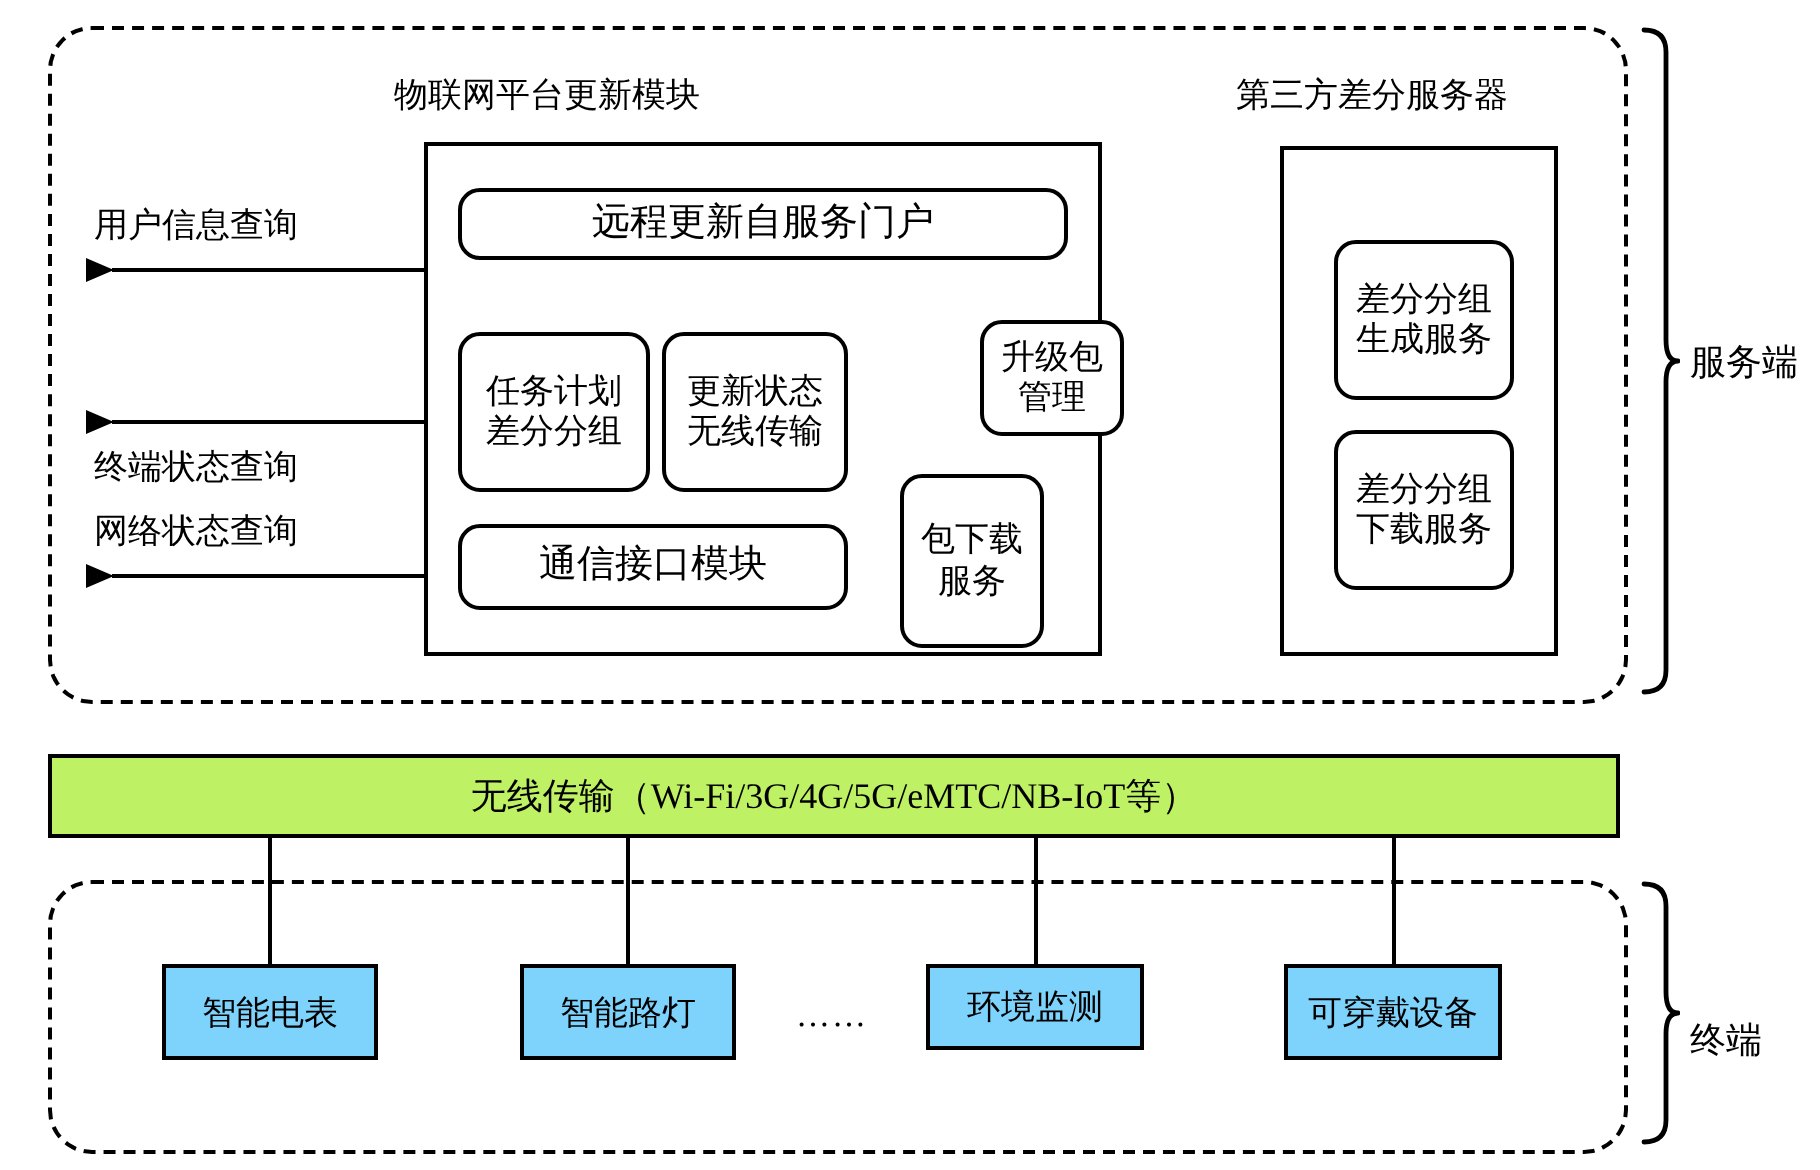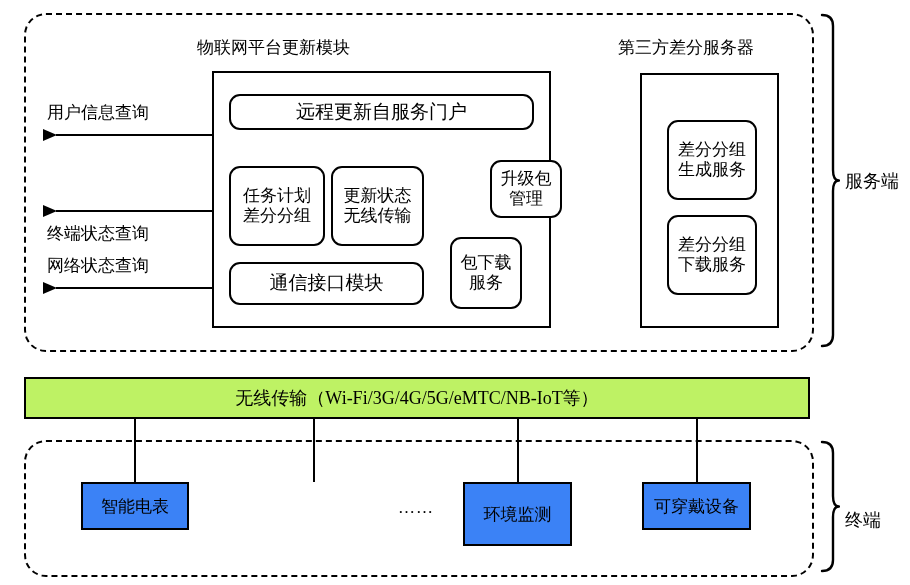--- a/index.html
+++ b/index.html
@@ -44,21 +44,21 @@
     justify-content: center;
     text-align: center;
     line-height: 1.18;
     font-size: 19px;
   }
   .chip.two-line { font-size: 17px; }
 
   
   .term-box {
     border: 2.5px solid #000;
-    background: #3b82f6;
+    background: #7dd3fc;
     box-sizing: border-box;
     display: flex;
     align-items: center;
     justify-content: center;
     text-align: center;
     font-size: 17px;
   }
 
   
   .section-title {
@@ -146,21 +146,21 @@
     </span>
   </div>
 
   <div class="abs chip two-line" style="left:450px; top:160px; width:72px; height:58px;margin-left:40px;">
     <span>
       <span>升级包</span><br>
       <span>管理</span>
     </span>
   </div>
 
-  <div class="abs chip two-line" style="left:450px; top:237px; width:72px; height:72px;">
+  <div class="abs chip two-line" style="left:450px; top:237px; width:72px; height:87px;">
     <span>
       <span>包下载</span><br>
       <span>服务</span>
     </span>
   </div>
 
   <div class="abs chip" style="left:229px; top:262px; width:195px; height:43px;">通信接口模块</div>
 
   <div class="abs solid-box" style="left:640px; top:73px; width:139px; height:255px;"></div>
 
@@ -201,24 +201,25 @@
 
   <div class="abs connector" style="left:134px; top:419px; height:63px;"></div>
   <div class="abs connector" style="left:313px; top:419px; height:63px;"></div>
   <div class="abs connector" style="left:517px; top:419px; height:63px;"></div>
   <div class="abs connector" style="left:696px; top:419px; height:63px;"></div>
 
   <div class="abs dashed-group" style="left:24px; top:440px; width:786px; height:133px;"></div>
 
   <div class="abs term-box" style="left:81px; top:482px; width:108px; height:48px;">智能电表</div>
 
+  <div class="abs term-box" style="left:260px; top:482px; width:108px; height:48px;">智能路灯</div>
 
   <div class="abs ellipsis" style="left:398px; top:498px;">……</div>
 
-  <div class="abs term-box" style="left:463px; top:482px; width:109px; height:64px;">环境监测</div>
+  <div class="abs term-box" style="left:463px; top:482px; width:109px; height:43px;">环境监测</div>
 
   <div class="abs term-box" style="left:642px; top:482px; width:109px; height:48px;">可穿戴设备</div>
 
   <div class="abs" style="left:816px; top:440px;">
     <svg class="brace-svg" width="24" height="133" viewBox="0 0 24 133" aria-hidden="true">
       <path d="M6,2 Q17,2 17,13 L17,56 Q17,66.5 23,66.5 Q17,66.5 17,77 L17,120 Q17,131 6,131" fill="none" stroke="#000" stroke-width="2.4" stroke-linecap="round" stroke-linejoin="round"></path>
     </svg>
   </div>
   <div class="abs brace-label" style="left:845px; top:508px;">终端</div>
 

